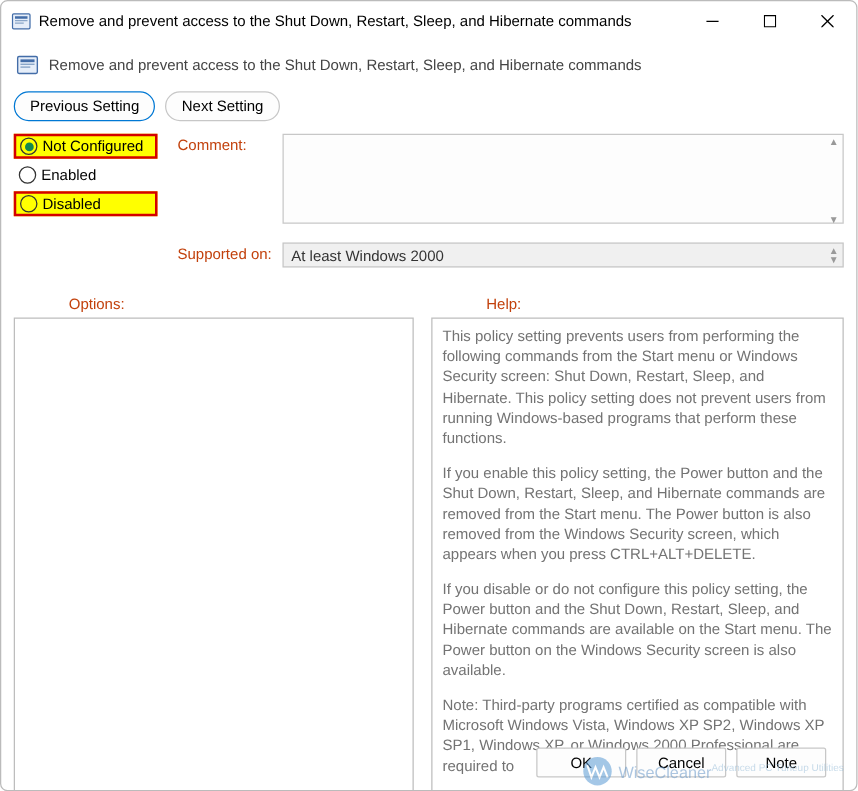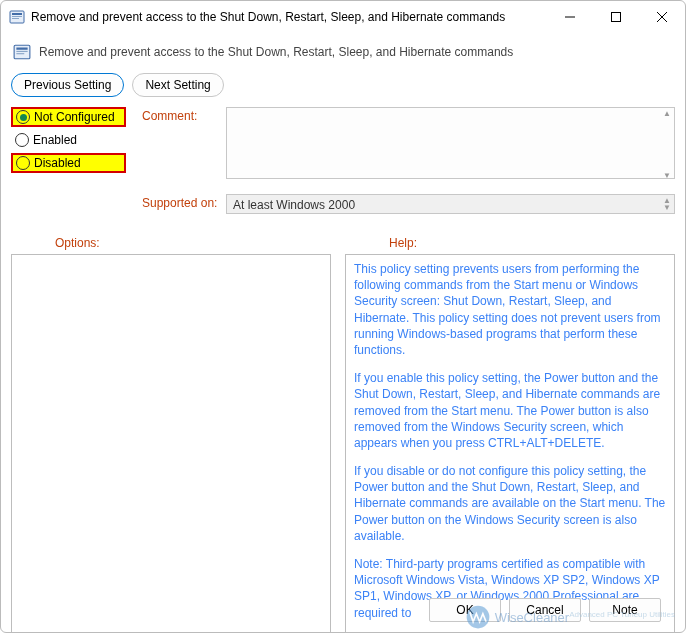--- a/index.html
+++ b/index.html
@@ -38,21 +38,21 @@
 .supported-box { width: 100%; height: 20px; border: 1px solid #c7c7c7; background: #f0f0f0; padding: 3px 6px; color: #333; }
 .scroll-hint { position: absolute; right: 2px; width: 12px; color: #999; font-size: 8px; text-align: center; pointer-events: none; }
 .scroll-up { top: 2px; }
 .scroll-down { bottom: 2px; }
 
 .lower { display: flex; gap: 14px; margin-top: 6px; }
 .lower-col { flex: 1; min-width: 0; display: flex; flex-direction: column; }
 .lower-col .hdr { padding: 4px 0; margin-left: 44px; }
 .options-box { border: 1px solid #bdbdbd; flex: 1; height: 302px; background: #fff; }
 .help-box { border: 1px solid #bdbdbd; flex: 1; height: 302px; background: #fff; padding: 6px 8px; overflow: hidden; position: relative; }
-.help-text p { margin-bottom: 12px; line-height: 1.35; color: #3b82f6; }
+.help-text p { margin-bottom: 12px; line-height: 1.35; color: #737373; }
 
 .footer { position: absolute; bottom: 10px; right: 24px; display: flex; gap: 8px; }
 .fbtn { border: 1px solid #c7c7c7; background: #fdfdfd; width: 72px; height: 24px; border-radius: 2px; }
 
 .watermark { position: absolute; right: 10px; bottom: 2px; display: flex; align-items: center; opacity: 0.55; pointer-events: none; gap: 4px; }
 .watermark svg { width: 26px; height: 26px; }
 .watermark .wm-txt { display: flex; flex-direction: row; }
 .watermark .wm1 { color: #6a99c9; font-size: 13px; }
 .watermark .wm2 { color: #9abed9; font-size: 8px; }
 </style>

